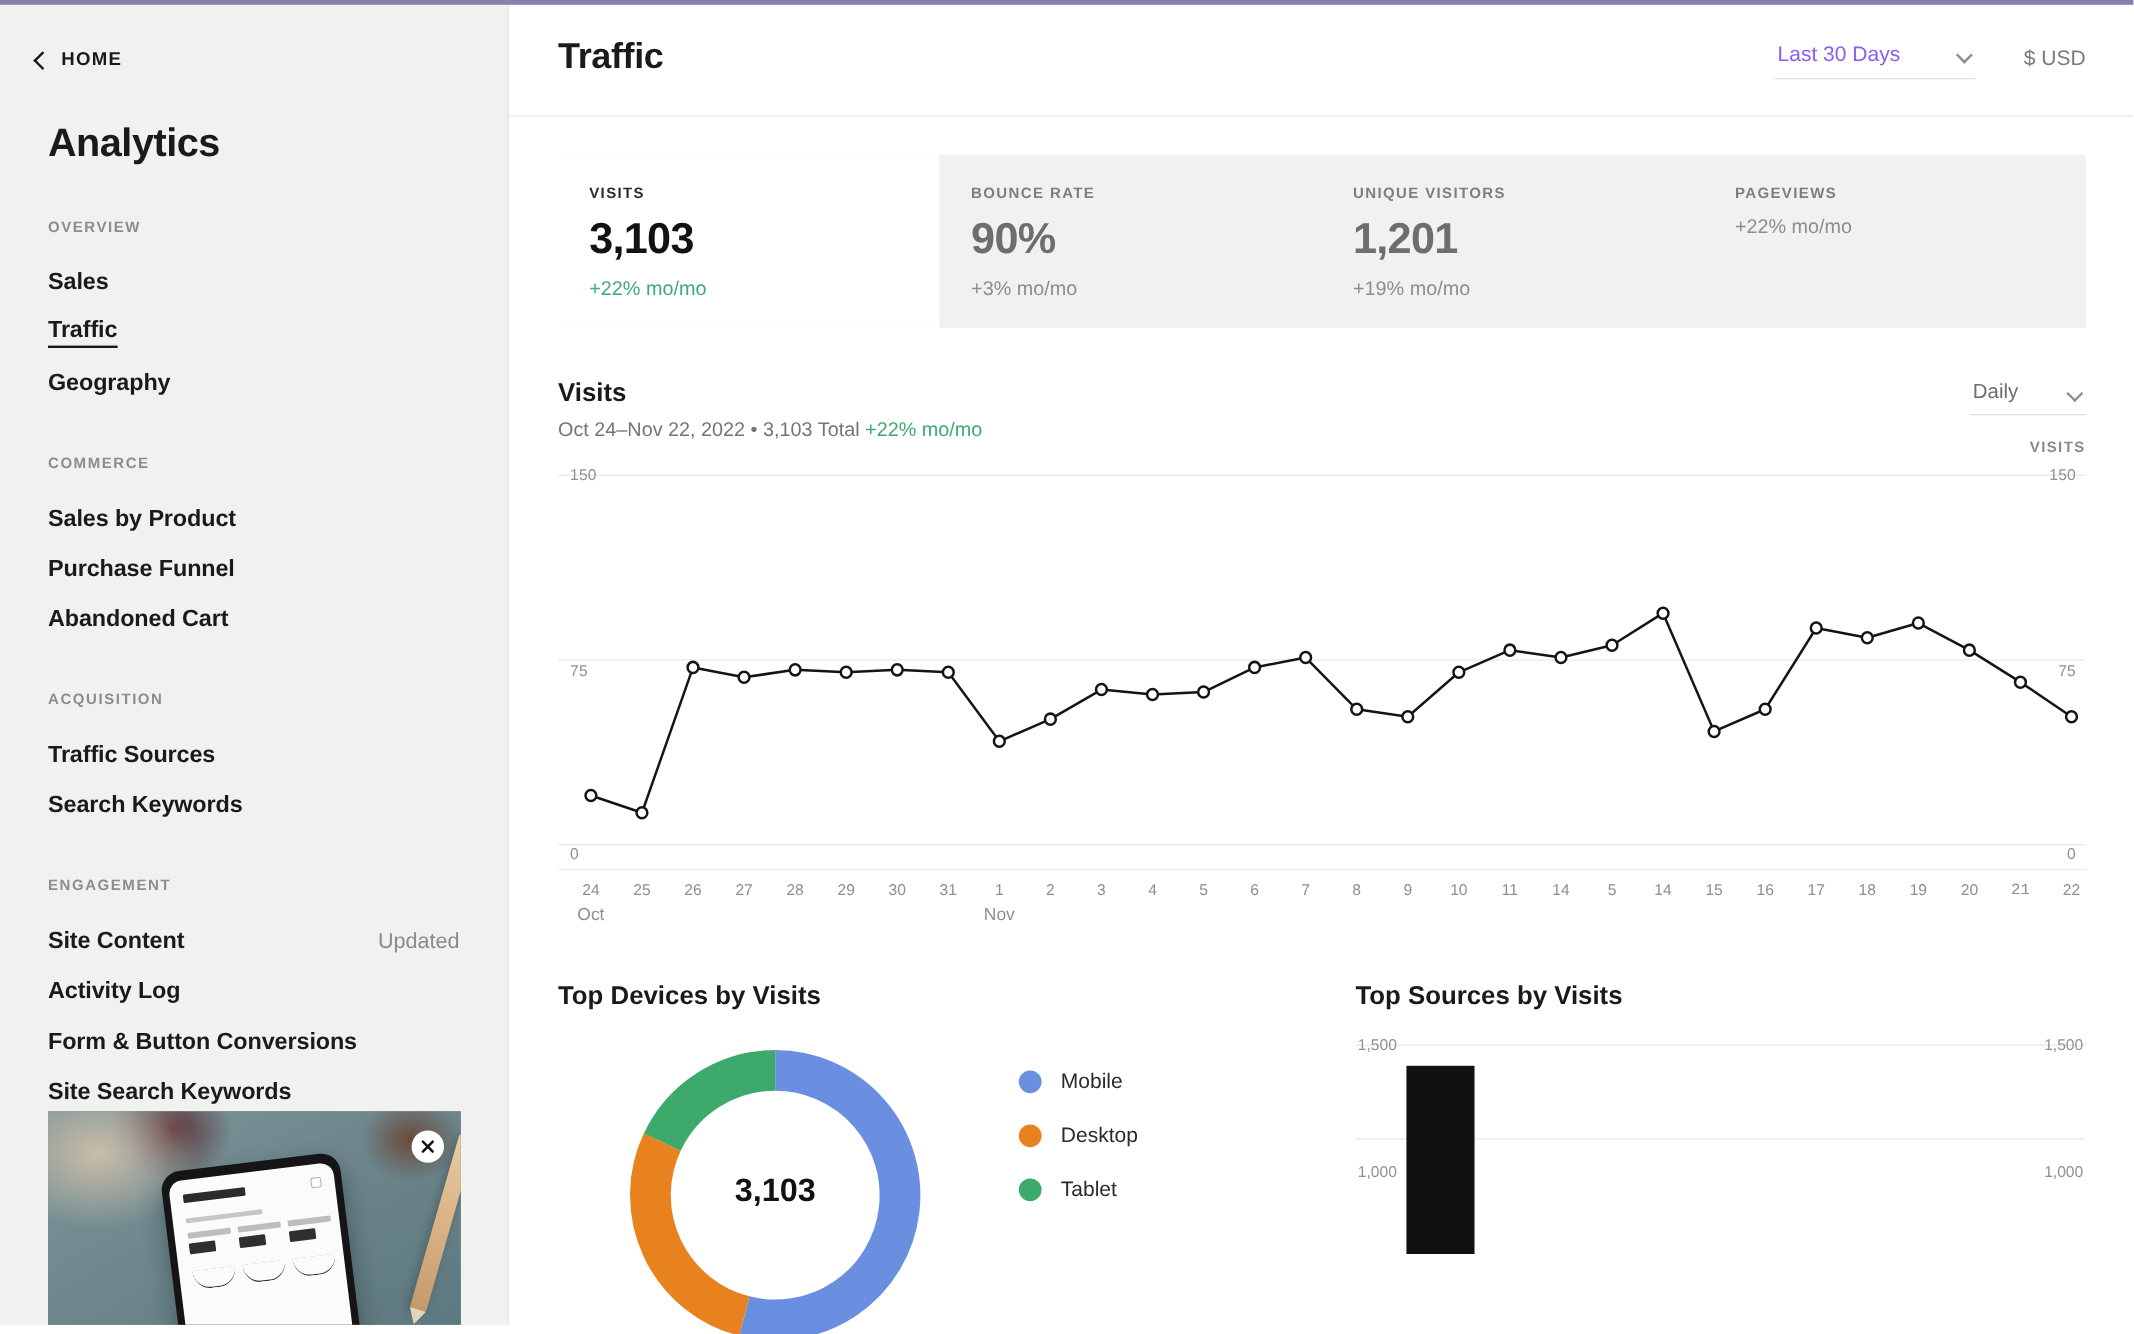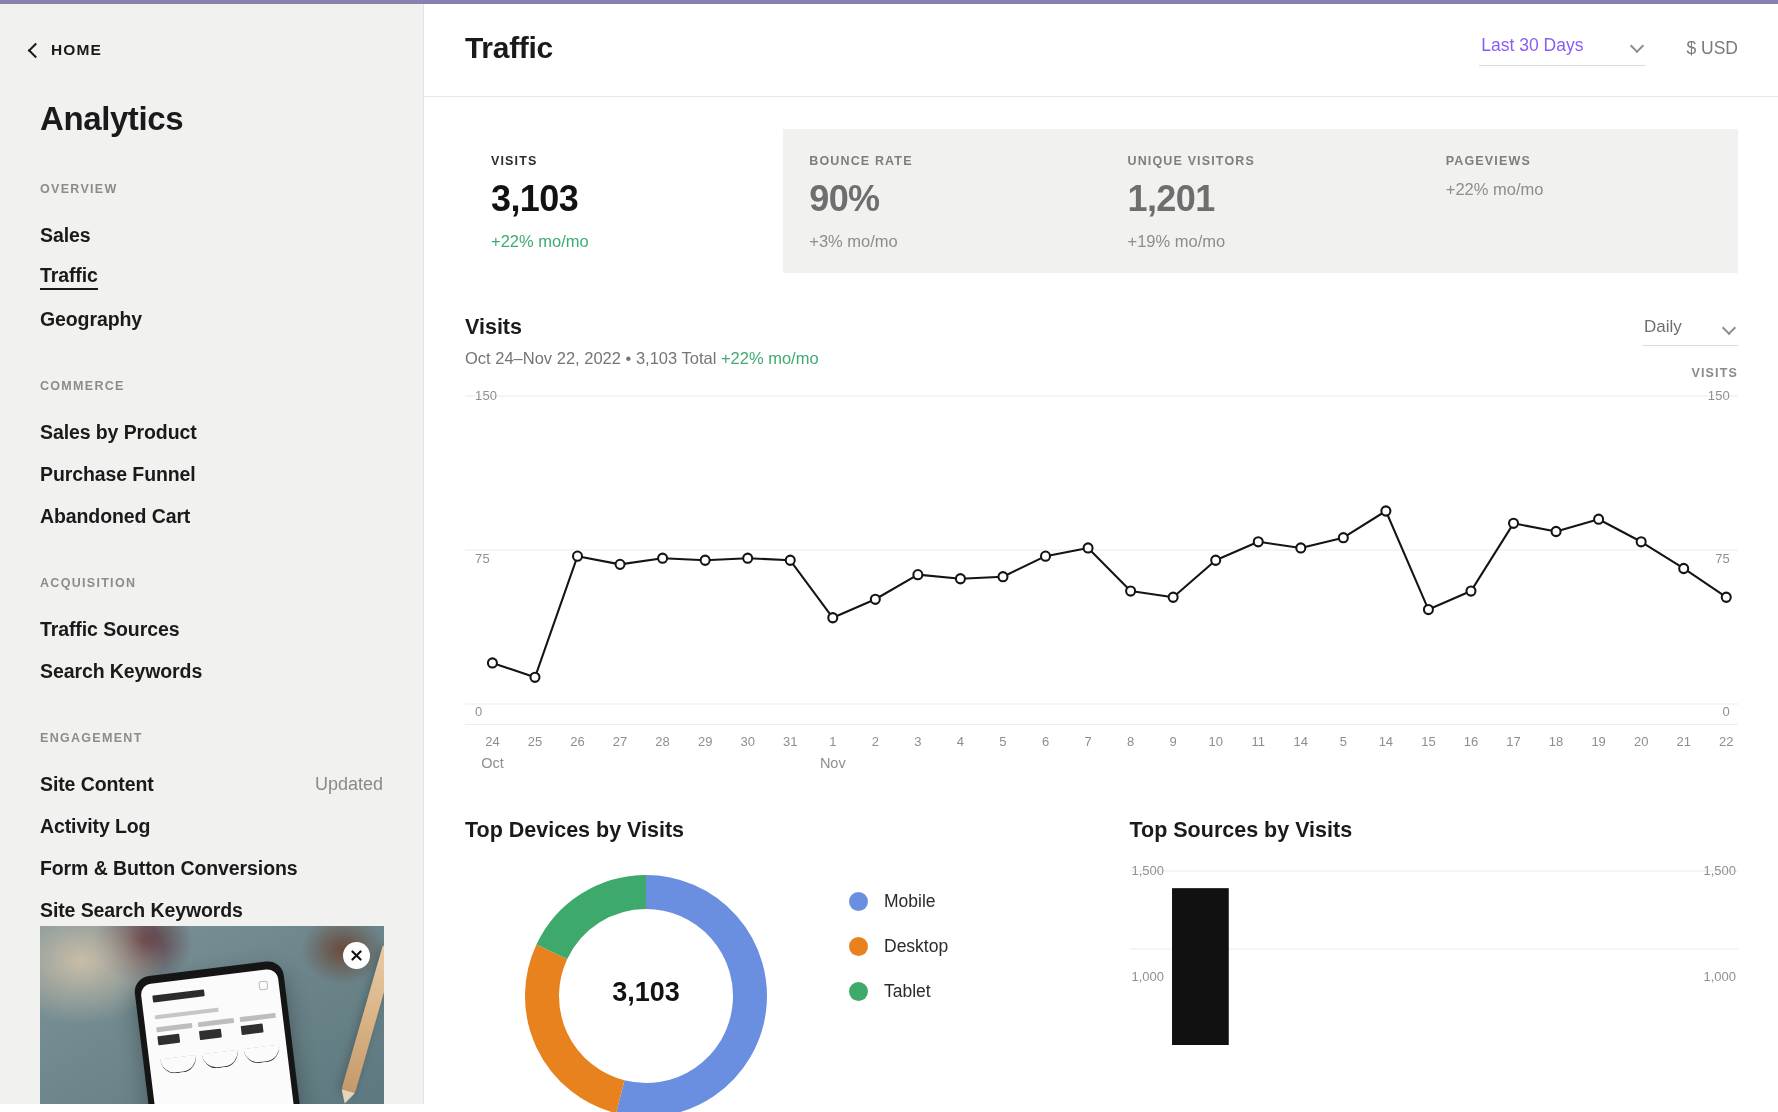--- a/index.html
+++ b/index.html
@@ -441,21 +441,21 @@
           <span class="xtick" style="left: 62.313%;">11</span>
           <span class="xtick" style="left: 65.6552%;">14</span>
           <span class="xtick" style="left: 68.9973%;">5</span>
           <span class="xtick" style="left: 72.3395%;">14</span>
           <span class="xtick" style="left: 75.6817%;">15</span>
           <span class="xtick" style="left: 79.0239%;">16</span>
           <span class="xtick" style="left: 82.366%;">17</span>
           <span class="xtick" style="left: 85.7082%;">18</span>
           <span class="xtick" style="left: 89.0504%;">19</span>
           <span class="xtick" style="left: 92.3926%;">20</span>
-          <span class="xtick" style="left: 95.7347%;">21</span>
+          <span class="xtick" style="left: 95.7347%; font-family: Liberation Mono, monospace;">21</span>
           <span class="xtick" style="left: 99.0769%;">22</span>
           <span class="xmonth" style="left: 2.15385%;">Oct</span>
           <span class="xmonth" style="left: 28.8912%;">Nov</span>
         </div>
     </section>
 
     <div class="bottom">
       <section class="panel">
         <div class="p-title">Top Devices by Visits</div>
         <div class="donut-row">

